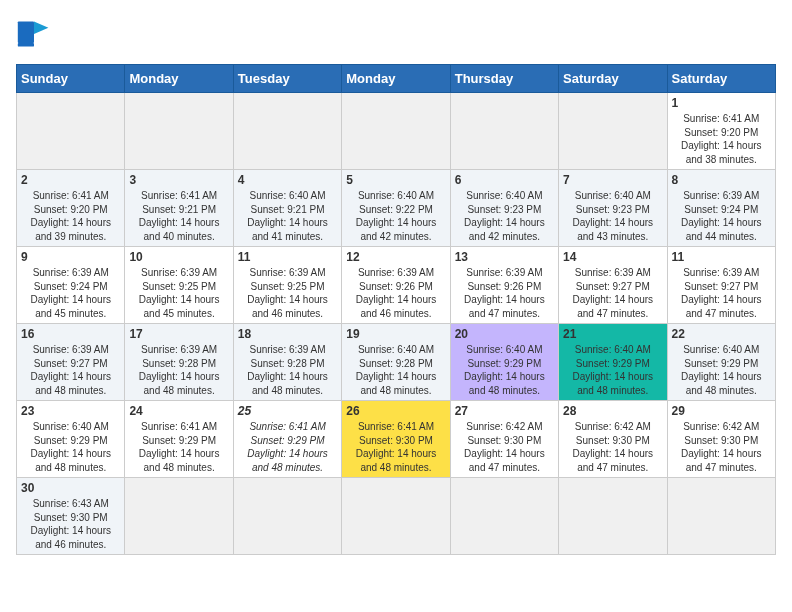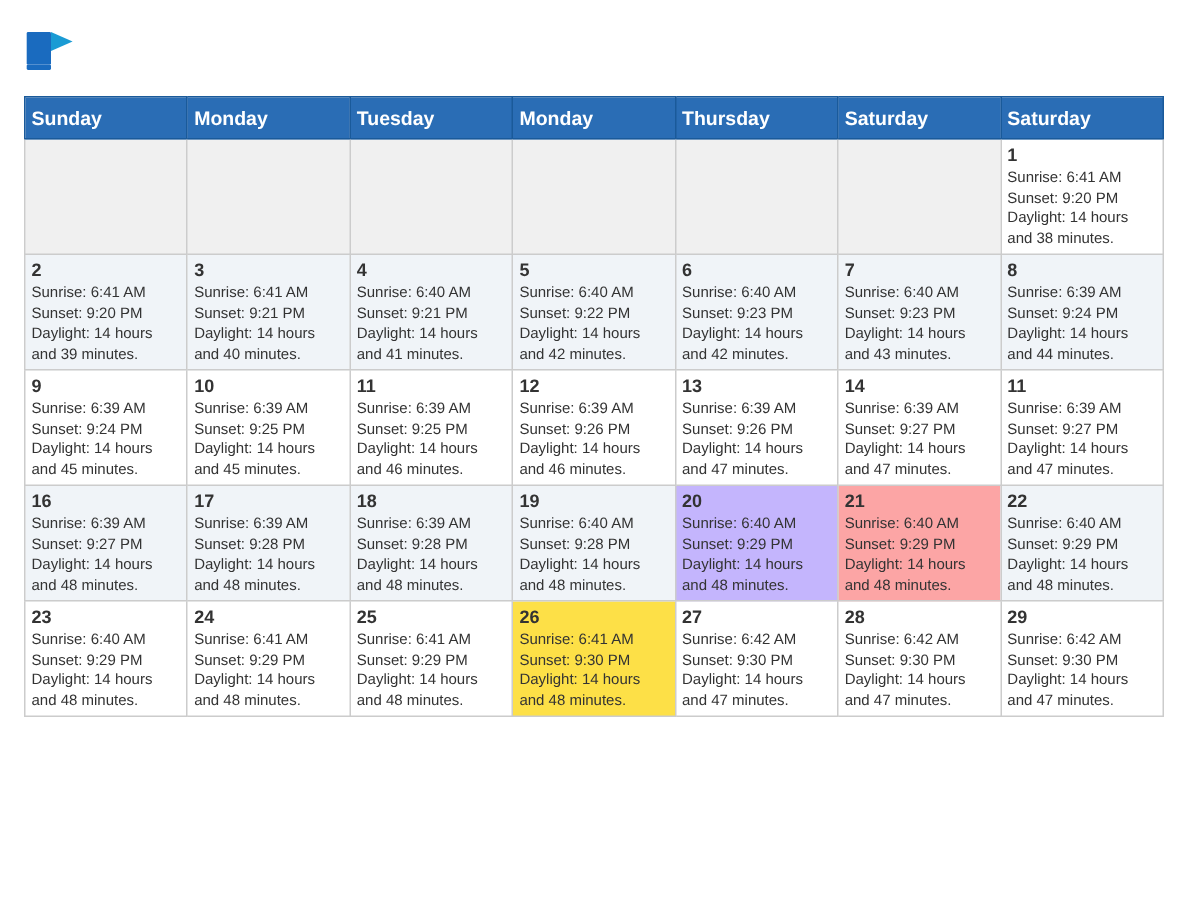--- a/index.html
+++ b/index.html
@@ -76,20 +76,21 @@
     .day-number {
       font-weight: bold;
       font-size: 12px;
       margin-bottom: 2px;
       display: block;
     }
     .day-info {
       font-size: 10px;
       line-height: 1.35;
       color: #333;
+      text-align: center;
     }
     .calendar tr:nth-child(odd) td:not(.empty) {
     }
   </style>
 </head>
 <body>
 
 <div class="header">
   <div class="logo">
     <svg class="logo-icon" viewBox="0 0 40 40" xmlns="http://www.w3.org/2000/svg">
@@ -267,21 +268,21 @@
 Daylight: 14 hours
 and 48 minutes.</div>
         </td>
         <td style="background: #c4b5fd;">
           <span class="day-number">20</span>
           <div class="day-info" style="white-space: pre-line;">Sunrise: 6:40 AM
 Sunset: 9:29 PM
 Daylight: 14 hours
 and 48 minutes.</div>
         </td>
-        <td style="background: #fca5a5;">
+        <td style="background: #14b8a6;">
           <span class="day-number">21</span>
           <div class="day-info" style="white-space: pre-line;">Sunrise: 6:40 AM
 Sunset: 9:29 PM
 Daylight: 14 hours
 and 48 minutes.</div>
         </td>
         <td style="background: rgb(240, 244, 248);">
           <span class="day-number">22</span>
           <div class="day-info" style="white-space: pre-line;">Sunrise: 6:40 AM
 Sunset: 9:29 PM
@@ -297,21 +298,21 @@
 Daylight: 14 hours
 and 48 minutes.</div>
         </td>
         <td style="background: rgb(255, 255, 255);">
           <span class="day-number">24</span>
           <div class="day-info" style="white-space: pre-line;">Sunrise: 6:41 AM
 Sunset: 9:29 PM
 Daylight: 14 hours
 and 48 minutes.</div>
         </td>
-        <td style="background: rgb(255, 255, 255);">
+        <td style="background: rgb(255, 255, 255); font-style: italic;">
           <span class="day-number">25</span>
           <div class="day-info" style="white-space: pre-line;">Sunrise: 6:41 AM
 Sunset: 9:29 PM
 Daylight: 14 hours
 and 48 minutes.</div>
         </td>
         <td style="background: #fde047;">
           <span class="day-number">26</span>
           <div class="day-info" style="white-space: pre-line;">Sunrise: 6:41 AM
 Sunset: 9:30 PM
@@ -332,15 +333,30 @@
 Daylight: 14 hours
 and 47 minutes.</div>
         </td>
         <td style="background: rgb(255, 255, 255);">
           <span class="day-number">29</span>
           <div class="day-info" style="white-space: pre-line;">Sunrise: 6:42 AM
 Sunset: 9:30 PM
 Daylight: 14 hours
 and 47 minutes.</div>
         </td>
+      </tr>
+      <tr>
+        <td style="background: rgb(240, 244, 248);">
+          <span class="day-number">30</span>
+          <div class="day-info" style="white-space: pre-line;">Sunrise: 6:43 AM
+Sunset: 9:30 PM
+Daylight: 14 hours
+and 46 minutes.</div>
+        </td>
+        <td class="empty" style="background: rgb(240, 240, 240);"></td>
+        <td class="empty" style="background: rgb(240, 240, 240);"></td>
+        <td class="empty" style="background: rgb(240, 240, 240);"></td>
+        <td class="empty" style="background: rgb(240, 240, 240);"></td>
+        <td class="empty" style="background: rgb(240, 240, 240);"></td>
+        <td class="empty" style="background: rgb(240, 240, 240);"></td>
       </tr>
     </tbody>
 </table>
 
 </body></html>

